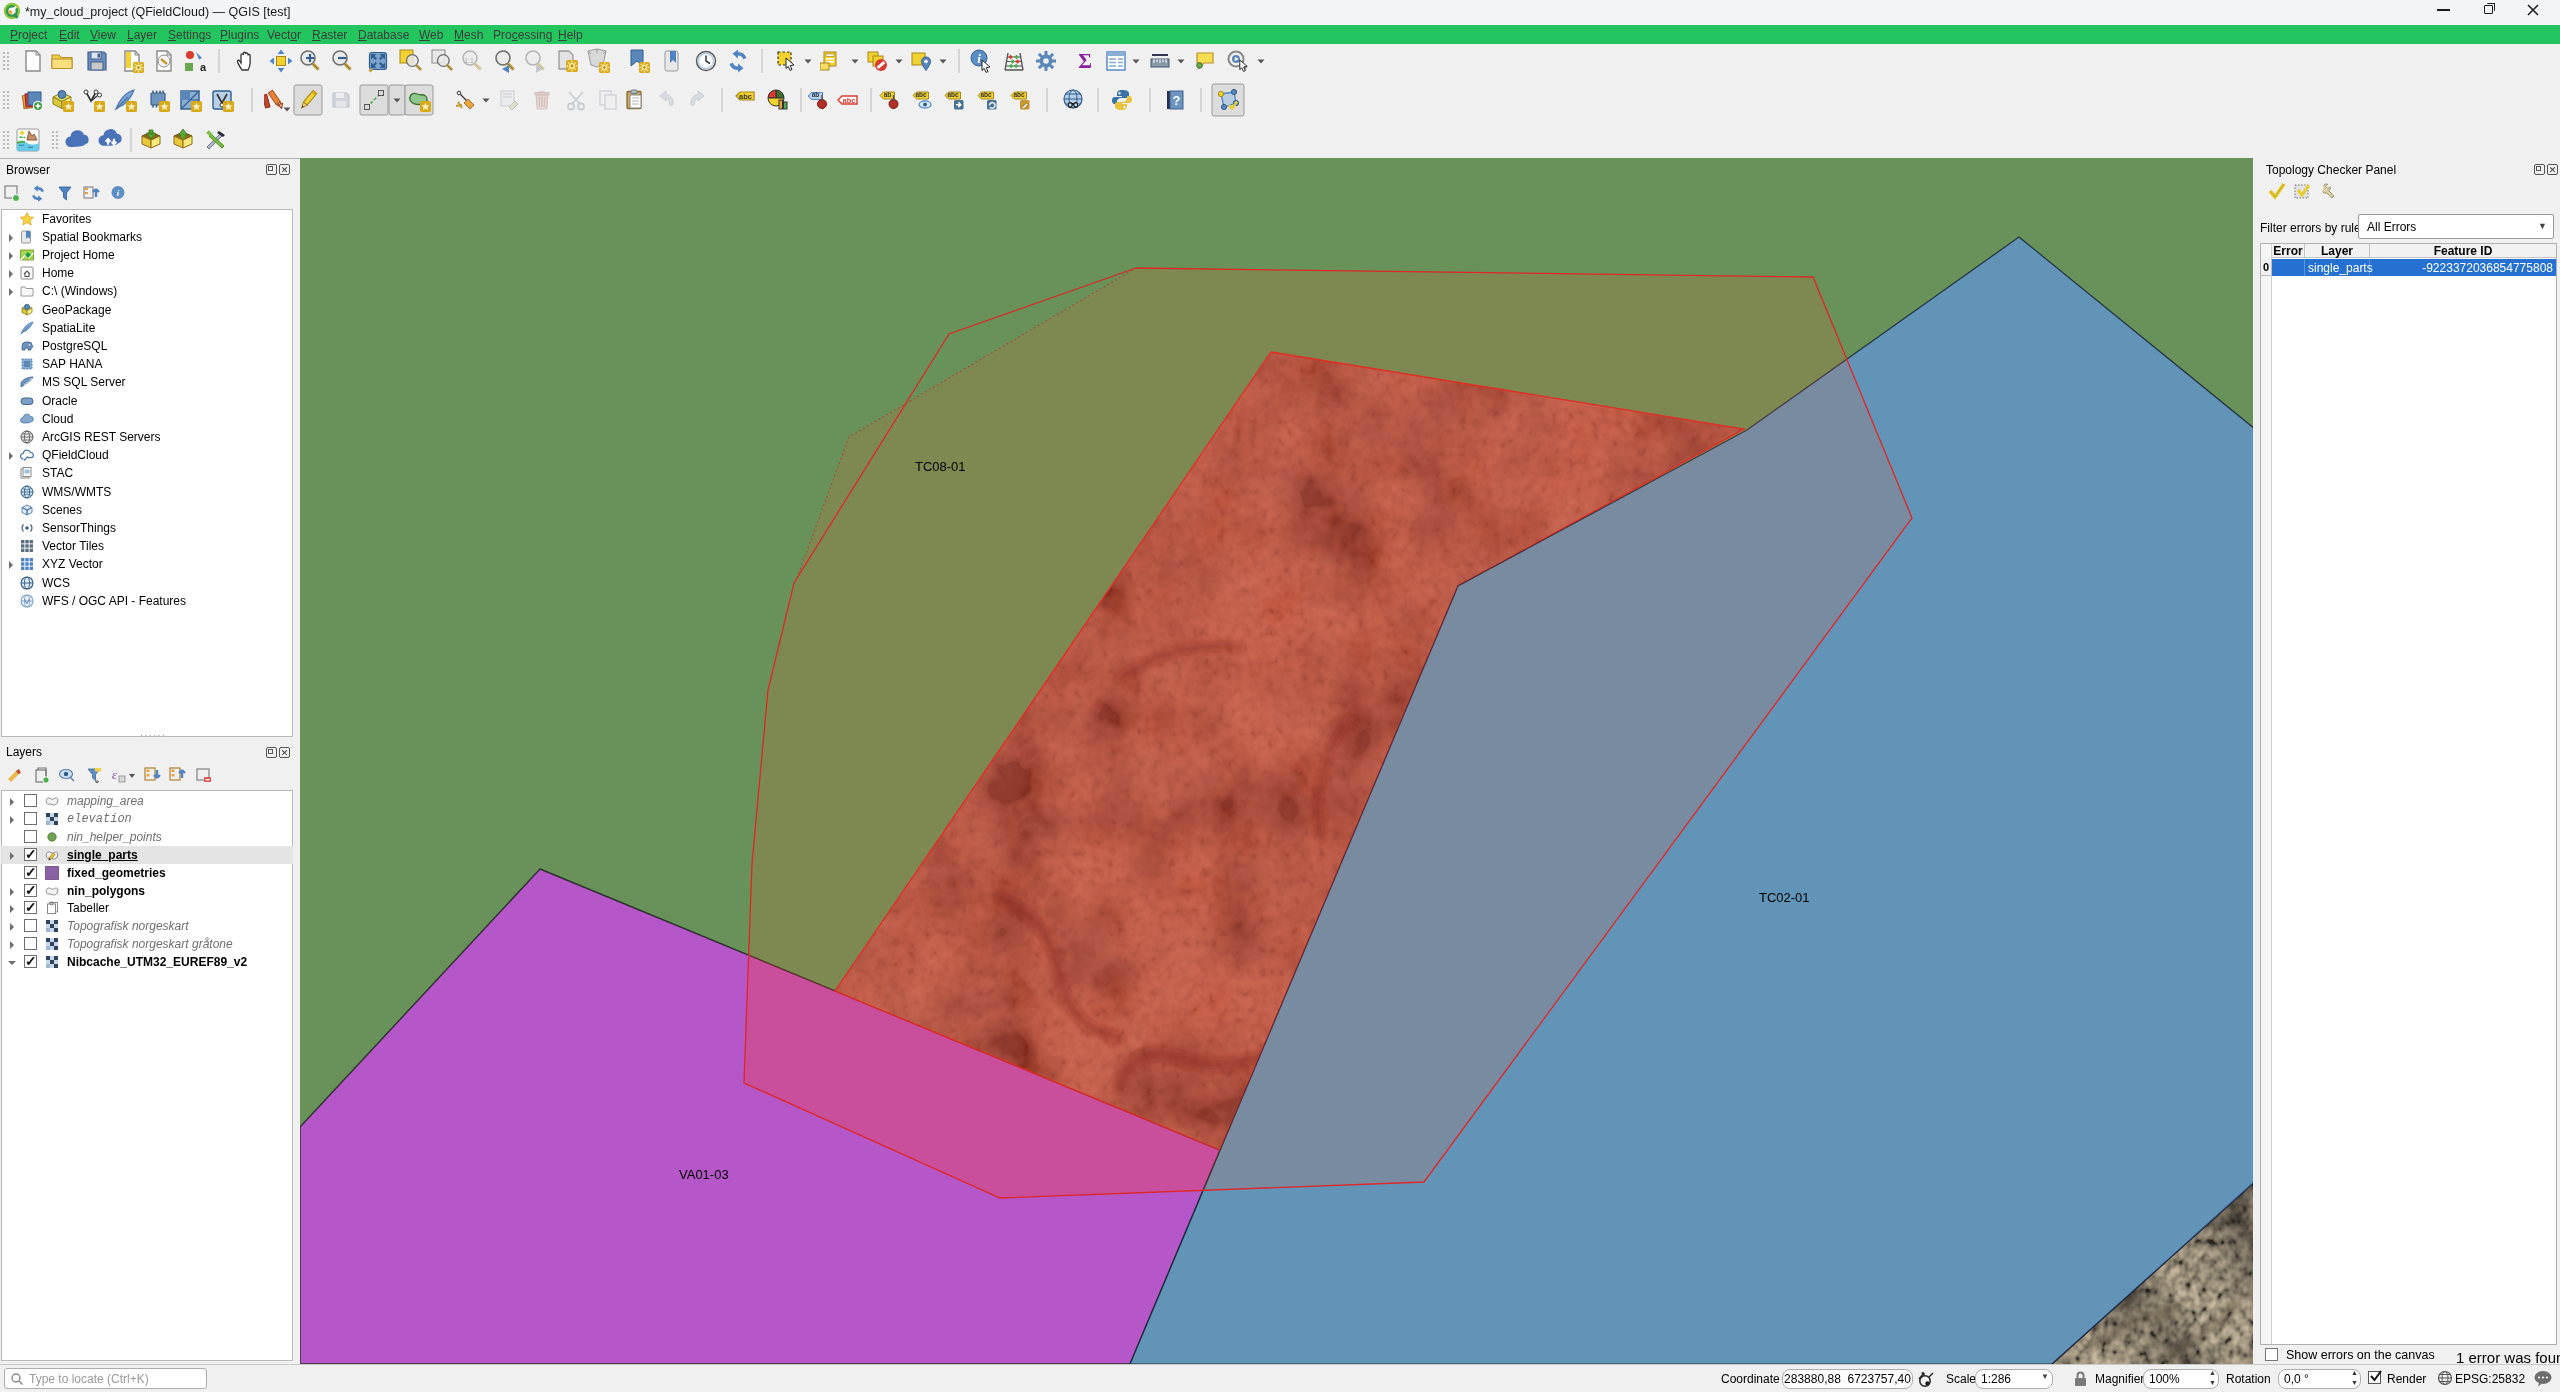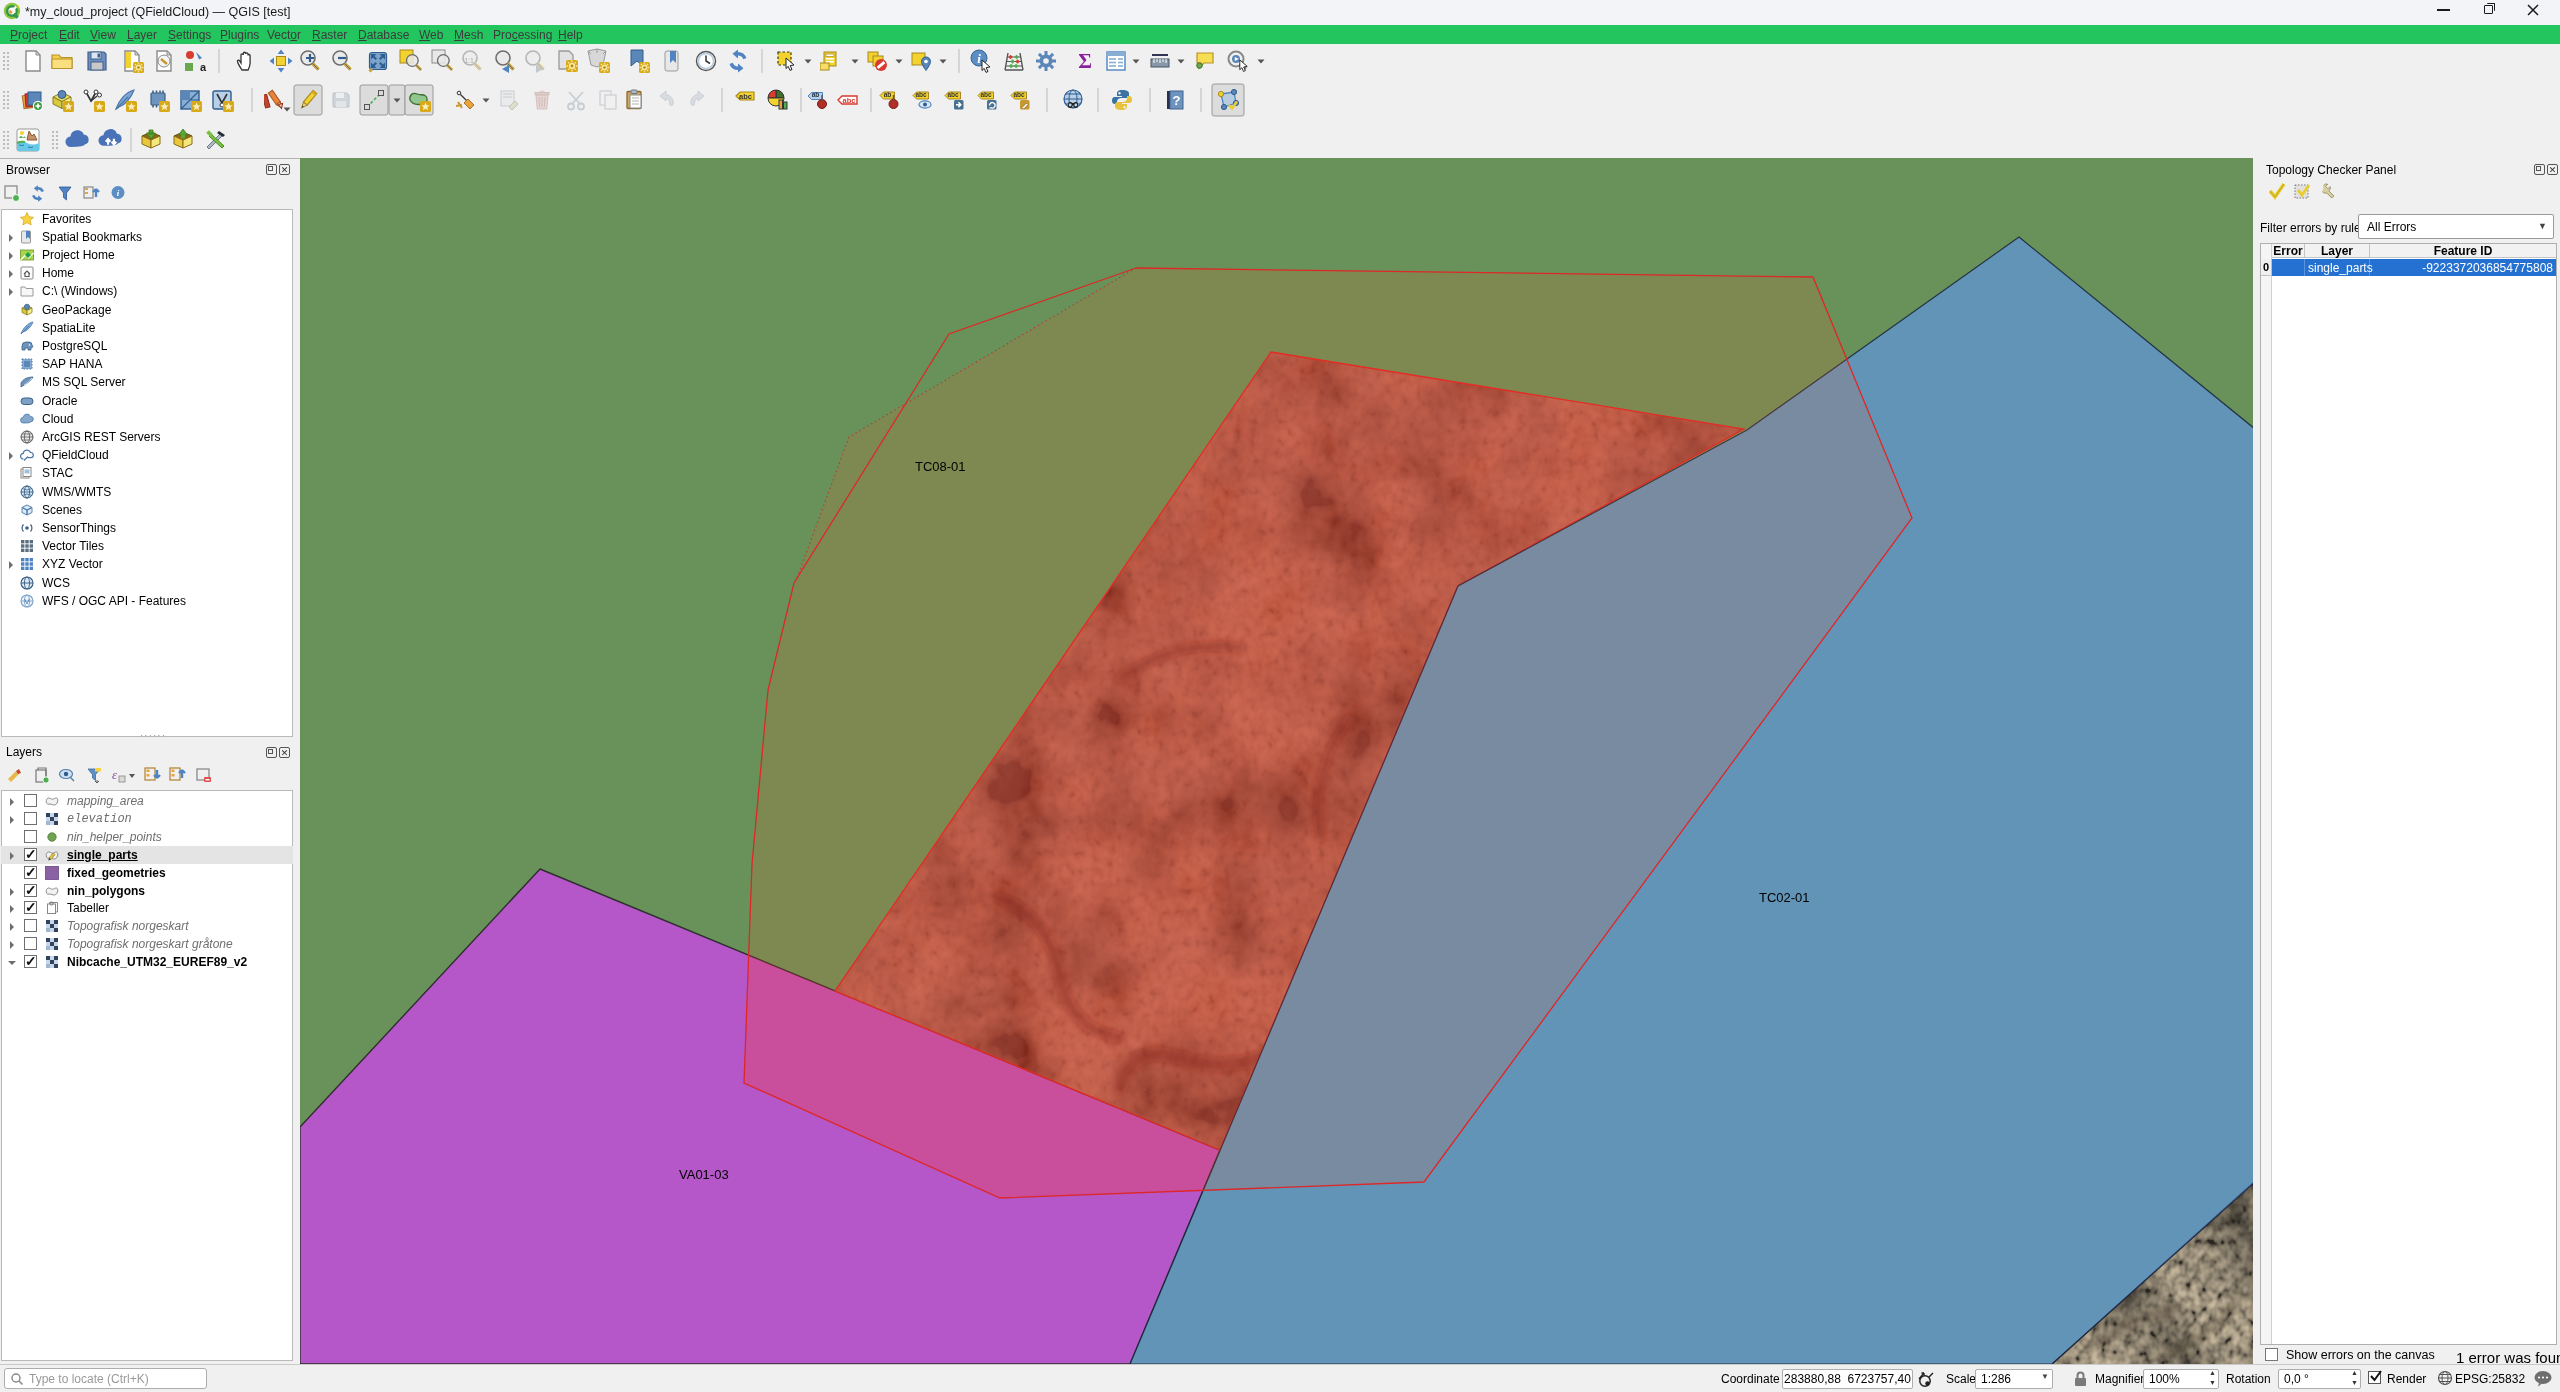--- a/index.html
+++ b/index.html
@@ -21,21 +21,21 @@
   .treerow { position:absolute; font-size:12px; color:#000; white-space:nowrap; }
   .expander { position:absolute; width:0; height:0; border-left:4px solid #6e6e6e; border-top:4px solid transparent; border-bottom:4px solid transparent; }
   .cb { position:absolute; width:13px; height:13px; background:#fff; border:1px solid #6e6e6e; }
   .cb.checked:after { content:"✓"; position:absolute; left:0px; top:-3px; font-size:14px; font-weight:bold; color:#111; }
   
   #canvas { left:300px; top:158px; width:1953px; height:1206px; background:#68925a; }
   
   #rightdock { left:2253px; top:158px; width:307px; height:1206px; background:#f0f0f0; }
   
   #statusbar { left:0; top:1364px; width:2560px; height:28px; background:#f0f0f0; border-top:1px solid #c9c9c9; font-size:12px; }
-  .sbox { position:absolute; background:#fff; border:1px solid #adadad; border-radius:2px; font-size:12px; }
+  .sbox { position:absolute; background:#fff; border:1px solid #adadad; border-radius:8px; font-size:12px; }
   .slabel { position:absolute; font-size:12px; color:#000; }
 </style>
 </head>
 <body>
 <div id="titlebar" class="abs"></div>
 <svg class="abs" style="left:3px;top:2px" width="19" height="19" viewBox="0 0 19 19">
   <circle cx="9" cy="9" r="8.2" fill="#8dc63f"></circle>
   <circle cx="9" cy="9" r="6.1" fill="#33984b"></circle>
   <circle cx="9" cy="9" r="3.6" fill="#fdfdfd"></circle>
   <rect x="11" y="11" width="5.5" height="3.4" rx="1" fill="#33984b" transform="rotate(45 12 12)"></rect>

